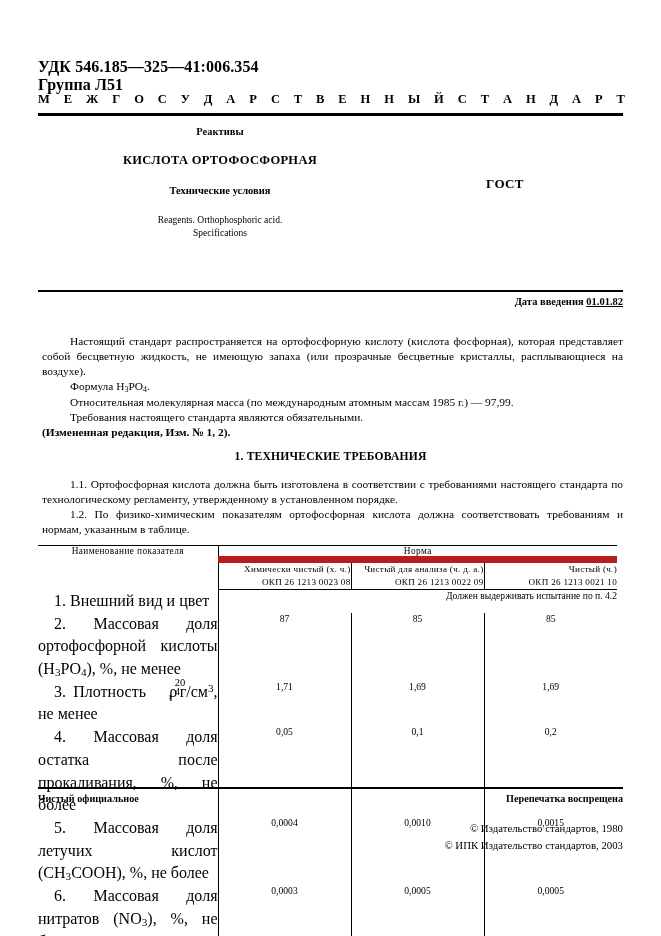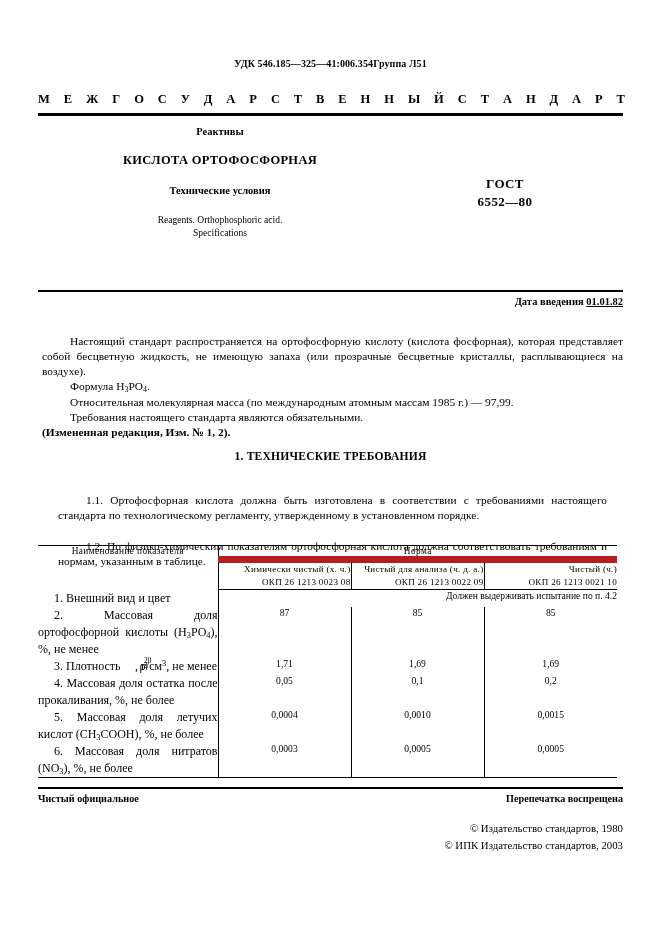--- a/index.html
+++ b/index.html
@@ -20,25 +20,26 @@
     box-sizing: border-box;
   }
 
   
   .topline {
     position: absolute;
     left: 38px;
     top: 58px;
     width: 585px;
     display: flex;
-    justify-content: center;
+    justify-content: flex-end;
     align-items: baseline;
-    font-size: 10px;
+    font-size: 16px;
     font-weight: bold;
     letter-spacing: 0.1px;
+    flex-direction: column;
   }
 
   
   .banner {
     position: absolute;
     left: 38px;
     top: 92px;
     width: 585px;
     text-align: center;
     font-size: 12.5px;
@@ -156,21 +157,21 @@
   .body-text2 {
     position: absolute;
     left: 42px;
     top: 477px;
     width: 581px;
     font-size: 11.4px;
     line-height: 1.33;
     text-align: justify;
   }
   .body-text2 p {
-    margin: 16px;
+    margin: 0;
     text-indent: 28px;
   }
 
   
   .tbl {
     position: absolute;
     left: 38px;
     top: 545px;
     width: 579px;
     border-collapse: collapse;
@@ -203,21 +204,21 @@
   }
   .hdr-sub {
     text-align: right;
     font-size: 9.1px;
     letter-spacing: 0.3px;
     line-height: 1.45;
     padding: 5px 4px 4px 4px;
   }
 
   .cell-name {
-    font-size: 12px;
+    font-size: 16px;
     line-height: 1.42;
     padding: 4px 8px 4px 8px;
     text-align: justify;
     text-indent: 16px;
     margin-top: 24px;
   }
   .cell-val {
     text-align: center;
     font-size: 9.6px;
     padding: 4px 4px;
@@ -296,21 +297,20 @@
     <div class="t-name">КИСЛОТА ОРТОФОСФОРНАЯ</div>
     <div class="t-spec">Технические условия</div>
     <div class="t-en">
       <div>Reagents. Orthophosphoric acid.</div>
       <div>Specifications</div>
     </div>
   </div>
 
   <div class="gost">
     <div>ГОСТ</div>
-    <div>6552—80</div>
   </div>
 
 
   <div class="date-rule"></div>
   <div class="dateline">
     <span>Дата введения</span>
     <span class="u">01.01.82</span>
   </div>
 
   <div class="body-text">

